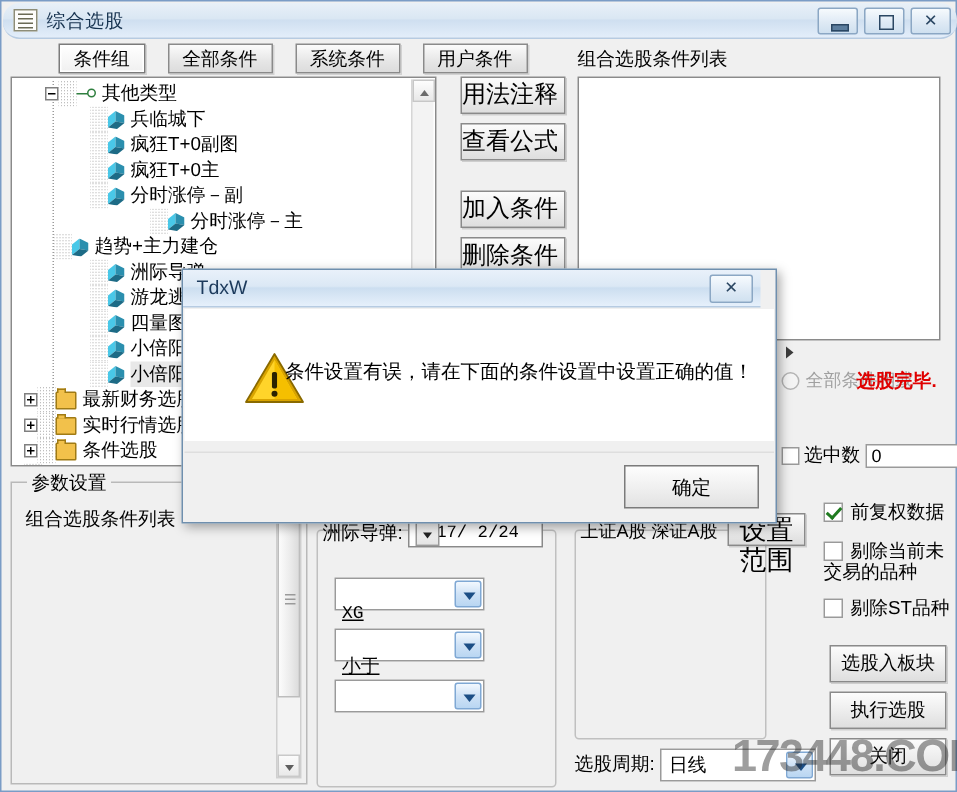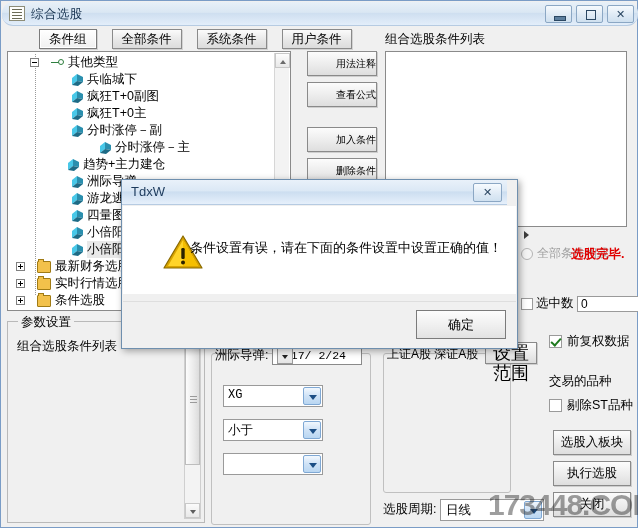--- a/index.html
+++ b/index.html
@@ -93,21 +93,21 @@
     border:1px solid #bdbdbd;box-sizing:border-box;}
   .param-thumb:after{content:"";position:absolute;left:4px;top:61px;width:7px;height:1px;
     background:#9a9a9a;box-shadow:0 3px 0 #9a9a9a,0 -3px 0 #9a9a9a;}
   .param-dnarrow{position:absolute;left:0;bottom:0;width:15px;height:15px;
     background:linear-gradient(to bottom,#fbfbfb,#e9e9e9);border:1px solid #c9c9c9;box-sizing:border-box;}
   .param-dnarrow:after{content:"";position:absolute;left:4px;top:6px;border-left:3px solid transparent;
     border-right:3px solid transparent;border-top:4px solid #5e5e5e;}
 
   
   .btncol{position:absolute;left:306px;top:50px;width:72px;}
-  .gbtn{width:70px;height:25px;margin-bottom:6px;font-size:10px;line-height:23px;text-align:right;
+  .gbtn{width:70px;height:25px;margin-bottom:6px;font-size:16px;line-height:23px;text-align:left;
     border:1px solid #8a8a8a;box-sizing:border-box;
     background:linear-gradient(to bottom,#fcfcfc,#ececec 55%,#dedede);
     box-shadow:1px 1px 0 rgba(0,0,0,.14);}
 
   
   .list-title{position:absolute;left:384px;top:30px;font-size:12.5px;}
   .list-box{position:absolute;left:384px;top:50px;width:242px;height:176px;
     background:#fff;border:1px solid #8a8a8a;box-sizing:border-box;}
 
   
@@ -134,21 +134,21 @@
   .date-box{display:inline-block;width:90px;height:18px;border:1px solid #8a8a8a;background:#fff;
     vertical-align:middle;position:relative;box-sizing:border-box;}
   .date-box span{position:absolute;left:4px;top:1px;font-family:"Liberation Mono","DejaVu Sans Mono",monospace;font-size:11.5px;}
   .date-box .spin{position:absolute;right:0;top:0;width:16px;height:16px;
     background:linear-gradient(to bottom,#fafafa,#e4e4e4);border:1px solid #9a9a9a;box-sizing:border-box;}
   .date-box .spin:after{content:"";position:absolute;left:4px;top:6px;border-left:3px solid transparent;
     border-right:3px solid transparent;border-top:4px solid #222;}
 
   .combo{position:absolute;width:100px;height:22px;border:1px solid #9a9a9a;background:#fff;
     box-sizing:border-box;}
-  .combo .val{position:absolute;left:4px;top:2px;font-size:12.5px;}
+  .combo .val{position:absolute;left:4px;top:16px;font-size:12.5px;text-decoration:underline;}
   .combo .val.mono{font-family:"Liberation Mono","DejaVu Sans Mono",monospace;font-size:12px;}
   .combo .arw{position:absolute;right:1px;top:1px;width:18px;height:18px;
     background:linear-gradient(to bottom,#f2f8fe,#cfe2f6 50%,#b9d6f2);
     border:1px solid #7fa8d4;box-sizing:border-box;border-radius:2px;}
   .combo .arw:after{content:"";position:absolute;left:5px;top:7px;border-left:4px solid transparent;
     border-right:4px solid transparent;border-top:5px solid #1c4e85;}
 
   
   .mkt-group{position:absolute;left:382px;top:352px;width:128px;height:140px;
     border:1px solid #c0c0c0;border-radius:3px;box-sizing:border-box;background:#f0f0f0;}
@@ -256,28 +256,28 @@
                 <polygon points="0,11 5,7 11,8 6,12" fill="#1d6b86"></polygon>
               </svg></span><span class="lbl">疯狂T+0主</span>
         </div>
         <div class="tnode" style="padding-left:52px;">
           <span class="dotline"></span><span class="gem"><svg width="11" height="12" viewBox="0 0 11 12">
                 <polygon points="0,4 5,0 5,7 0,11" fill="#49c8e8"></polygon>
                 <polygon points="5,0 11,3 11,8 5,7" fill="#2b8fae"></polygon>
                 <polygon points="0,11 5,7 11,8 6,12" fill="#1d6b86"></polygon>
               </svg></span><span class="lbl">分时涨停－副</span>
         </div>
-        <div class="tnode" style="padding-left:80px;">
+        <div class="tnode" style="padding-left:80px;margin-left:12px;">
           <span class="dotline"></span><span class="gem"><svg width="11" height="12" viewBox="0 0 11 12">
                 <polygon points="0,4 5,0 5,7 0,11" fill="#49c8e8"></polygon>
                 <polygon points="5,0 11,3 11,8 5,7" fill="#2b8fae"></polygon>
                 <polygon points="0,11 5,7 11,8 6,12" fill="#1d6b86"></polygon>
               </svg></span><span class="lbl">分时涨停－主</span>
         </div>
-        <div class="tnode" style="padding-left:48px;">
+        <div class="tnode" style="padding-left:28px;">
           <span class="dotline"></span><span class="gem"><svg width="11" height="12" viewBox="0 0 11 12">
                 <polygon points="0,4 5,0 5,7 0,11" fill="#49c8e8"></polygon>
                 <polygon points="5,0 11,3 11,8 5,7" fill="#2b8fae"></polygon>
                 <polygon points="0,11 5,7 11,8 6,12" fill="#1d6b86"></polygon>
               </svg></span><span class="lbl">趋势+主力建仓</span>
         </div>
         <div class="tnode" style="padding-left:52px;">
           <span class="dotline"></span><span class="gem"><svg width="11" height="12" viewBox="0 0 11 12">
                 <polygon points="0,4 5,0 5,7 0,11" fill="#49c8e8"></polygon>
                 <polygon points="5,0 11,3 11,8 5,7" fill="#2b8fae"></polygon>
@@ -388,20 +388,23 @@
       <span class="val"></span>
       <span class="arw"></span>
     </div>
 
     <div class="mkt-group"></div>
     <div class="mkt-row">上证A股 深证A股</div>
     <div class="range-btn">设置范围</div>
 
     <div class="chk-row" style="left:548px;top:332px;">
       <span class="chk on"></span><span>前复权数据</span>
+    </div>
+    <div class="chk-row" style="left:548px;top:358px;">
+      <span class="chk"></span><span>剔除当前未</span>
     </div>
     <div class="chk-row" style="left:548px;top:372px;">
       <span>交易的品种</span>
     </div>
     <div class="chk-row" style="left:548px;top:396px;">
       <span class="chk"></span><span>剔除ST品种</span>
     </div>
 
     <div class="act-btn" style="left:552px;top:429px;">选股入板块</div>
     <div class="act-btn" style="left:552px;top:460px;">执行选股</div>

